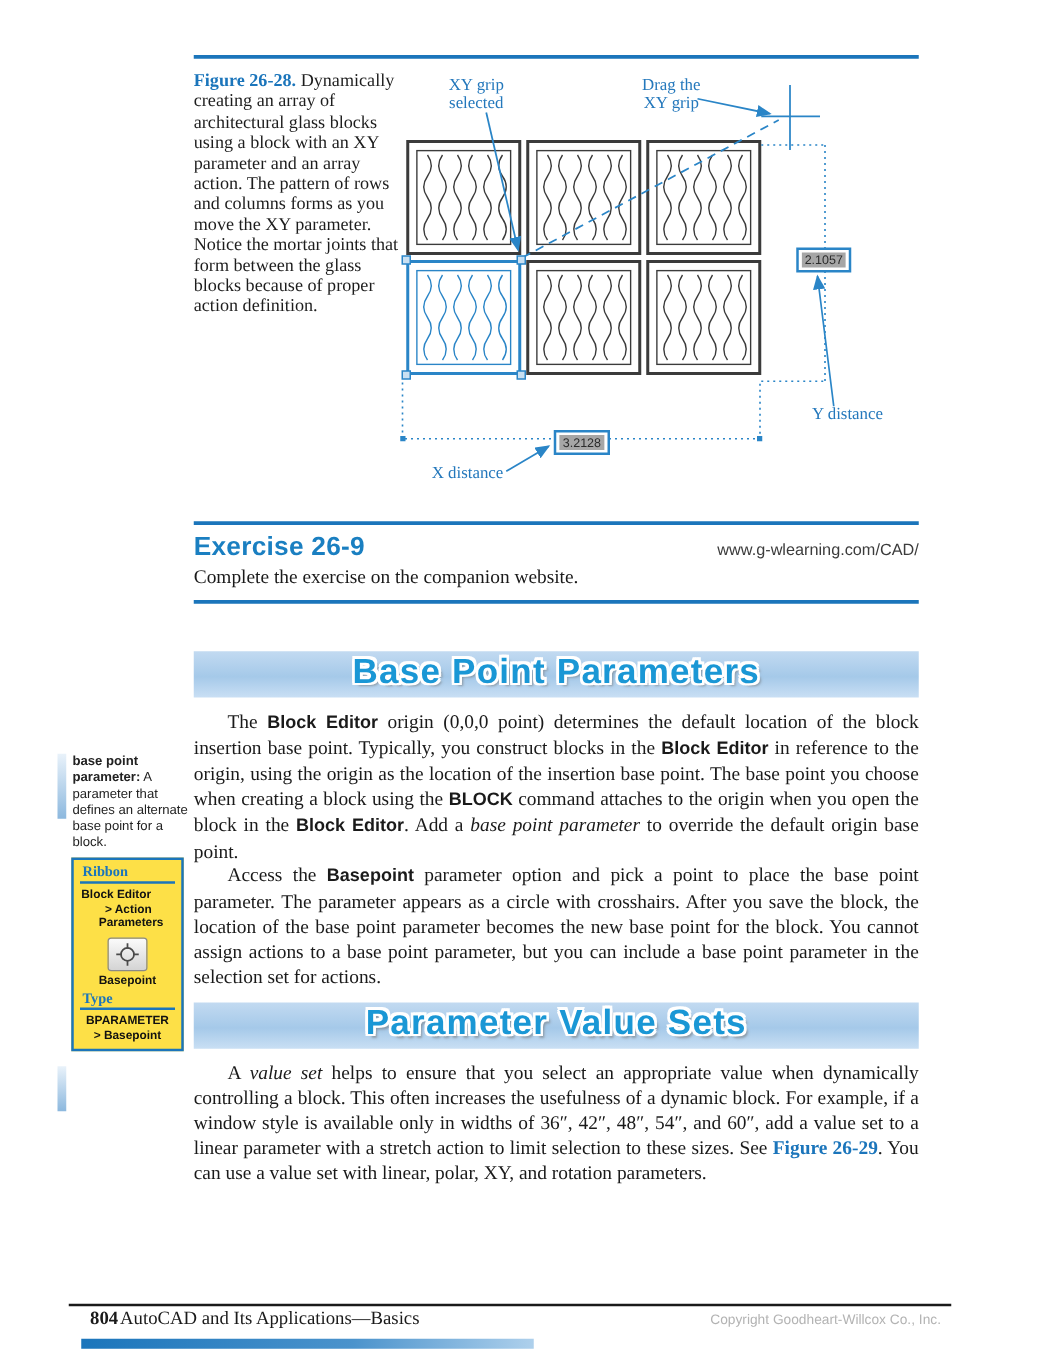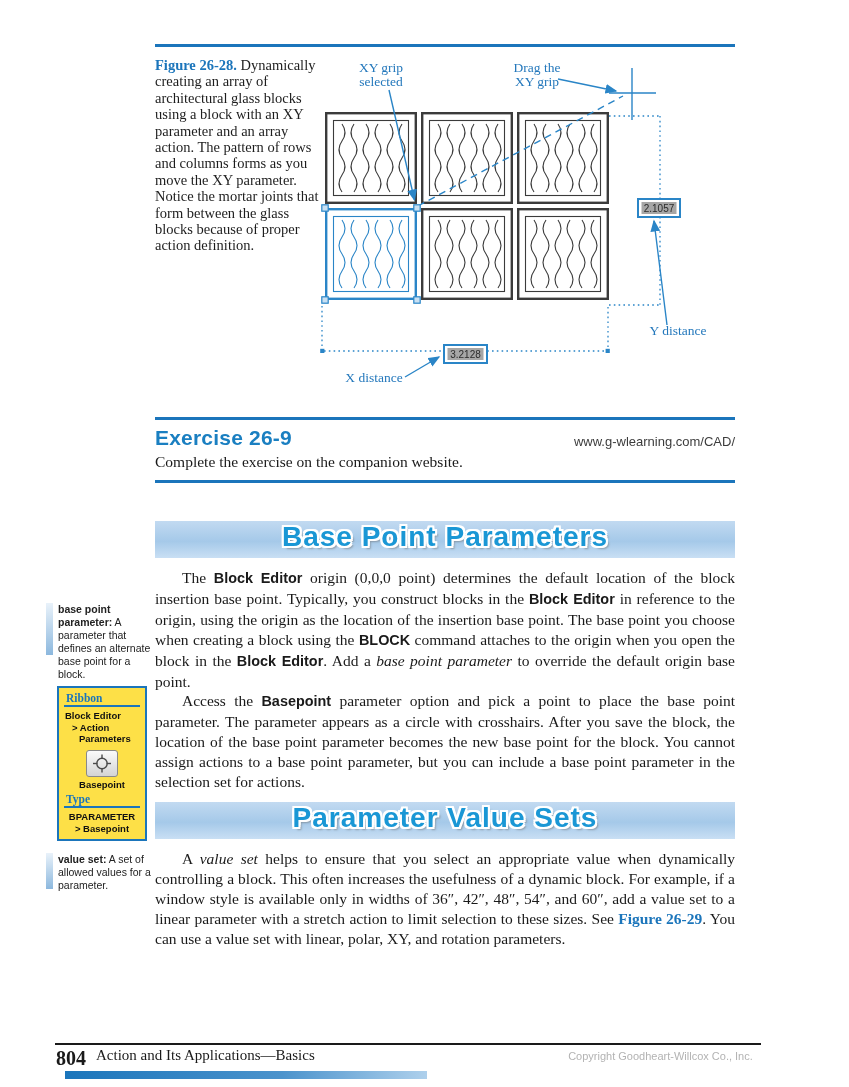--- a/index.html
+++ b/index.html
@@ -14,21 +14,21 @@
   .fig-caption{position:absolute;left:155px;top:57px;width:172px;
                font-size:14.5px;line-height:16.4px;color:#1d1d1d;}
   .fig-caption .cap-label{font-weight:bold;color:#1b75bb;}
 
   .fig-svg{position:absolute;left:315px;top:48px;}
 
   
   .exercise{position:absolute;left:155px;top:417px;width:580px;
             border-top:3px solid #1b75bb;border-bottom:3px solid #1b75bb;
             padding:6px 0 9px 0;}
-  .ex-row{display:flex;justify-content:space-between;align-items:center;}
+  .ex-row{display:flex;justify-content:space-between;align-items:flex-start;}
   .ex-title{font-family:"Liberation Sans",sans-serif;font-weight:bold;font-size:21px;
             color:#1a7fc1;letter-spacing:.2px;}
   .ex-url{font-family:"Liberation Sans",sans-serif;font-size:13px;color:#3c3c3c;margin-top:6px;}
   .ex-body{font-size:15.5px;margin-top:3px;}
 
   
   .banner{position:absolute;left:155px;width:580px;height:37px;
           background:linear-gradient(180deg,#c2daf1 0%,#a5c9e9 55%,#c9dff4 100%);
           display:flex;justify-content:center;}
   .banner span{font-family:"Liberation Sans",sans-serif;font-weight:bold;font-size:28px;
@@ -57,31 +57,31 @@
   .note1{top:603px;} .note2{top:853px;}
 
   
   .ribbon-box{position:absolute;left:57px;top:686px;width:90px;
               background:#fde047;border:2px solid #1b75bb;padding:3px 3px 5px 3px;box-sizing:border-box;}
   .rb-head{font-family:"Liberation Serif",serif;font-weight:bold;font-size:11.5px;
            color:#1b75bb;margin:1px 0 0 4px;}
   .rb-rule{border:none;border-top:2px solid #1b75bb;margin:1px 2px 3px 2px;}
   .rb-path,.rb-cmd,.rb-tool{font-family:"Liberation Sans",sans-serif;font-weight:bold;
            font-size:9.5px;line-height:11.5px;color:#111;}
-  .rb-p1{margin-left:3px;} .rb-p2{margin-left:10px;} .rb-p3{margin-left:17px;}
+  .rb-p1{margin-left:3px;} .rb-p2{margin-left:22px;} .rb-p3{margin-left:17px;}
   .rb-btn{width:30px;height:25px;margin:5px auto 2px auto;
           background:linear-gradient(180deg,#fbfbfb,#d4d4d4);
           border:1px solid #8a8a8a;border-radius:3px;
           display:flex;align-items:center;justify-content:center;}
   .rb-tool{text-align:center;margin-bottom:3px;}
   .rb-cmd{text-align:center;}
 
   
   .footer-line{position:absolute;left:55px;top:1043px;width:706px;height:2px;background:#1a1a1a;}
-  .footer-num{position:absolute;left:56px;top:1047px;font-weight:bold;font-size:20px;}
+  .footer-num{position:absolute;left:72px;top:1047px;font-weight:bold;font-size:15px;}
   .footer-book{position:absolute;left:96px;top:1047px;font-size:15px;}
   .footer-copy{position:absolute;left:560px;top:1050px;width:201px;text-align:center;
                font-family:"Liberation Sans",sans-serif;font-size:11px;color:#b3b3b3;}
   .bottom-bar{position:absolute;left:65px;top:1071px;width:362px;height:8px;
               background:linear-gradient(90deg,#1b75bb 0%,#4b93cc 60%,#aed0ec 100%);}
 </style>
 </head>
 <body>
 
 <div class="page">
@@ -224,22 +224,21 @@
   <div class="banner banner2">
     <span>Parameter Value Sets</span>
   </div>
 
   <div class="main-text2">
     <p><span>A </span><span class="t-i">value set</span><span> helps to ensure that you select an appropriate value when dynamically controlling a block. This often increases the usefulness of a dynamic block. For example, if a window style is available only in widths of 36″, 42″, 48″, 54″, and 60″, add a value set to a linear parameter with a stretch action to limit selection to these sizes. See </span><span class="t-fig">Figure 26-29</span><span>. You can use a value set with linear, polar, XY, and rotation parameters.</span></p>
   </div>
 
   <div class="margin-note note2">
     <div class="mn-bar h2"></div>
-    <div class="mn-text"><span class="t-b">value set:</span><span> A set of allowed values for a parameter.</span></div>
   </div>
 
   <div class="footer-line"></div>
   <div class="footer-num">804</div>
-  <div class="footer-book">Action and Its Applications—Basics</div>
+  <div class="footer-book">AutoCAD and Its Applications—Basics</div>
   <div class="footer-copy">Copyright Goodheart-Willcox Co., Inc.</div>
   <div class="bottom-bar"></div>
 
 </div>
 
 </body></html>

